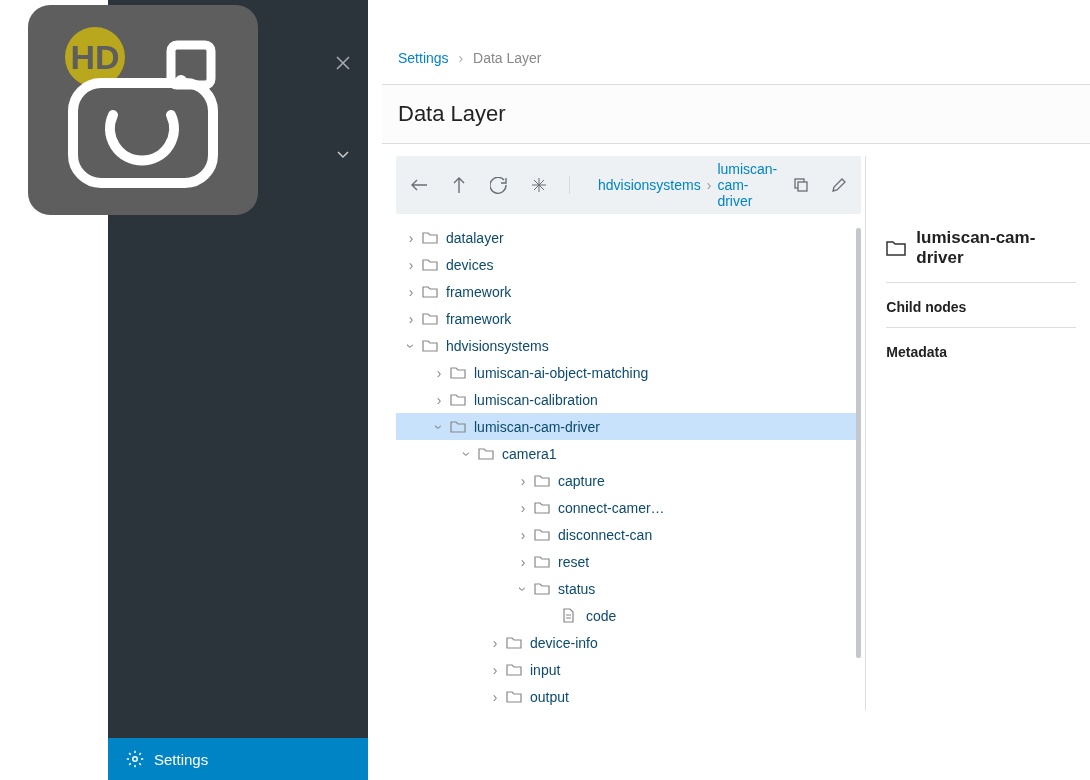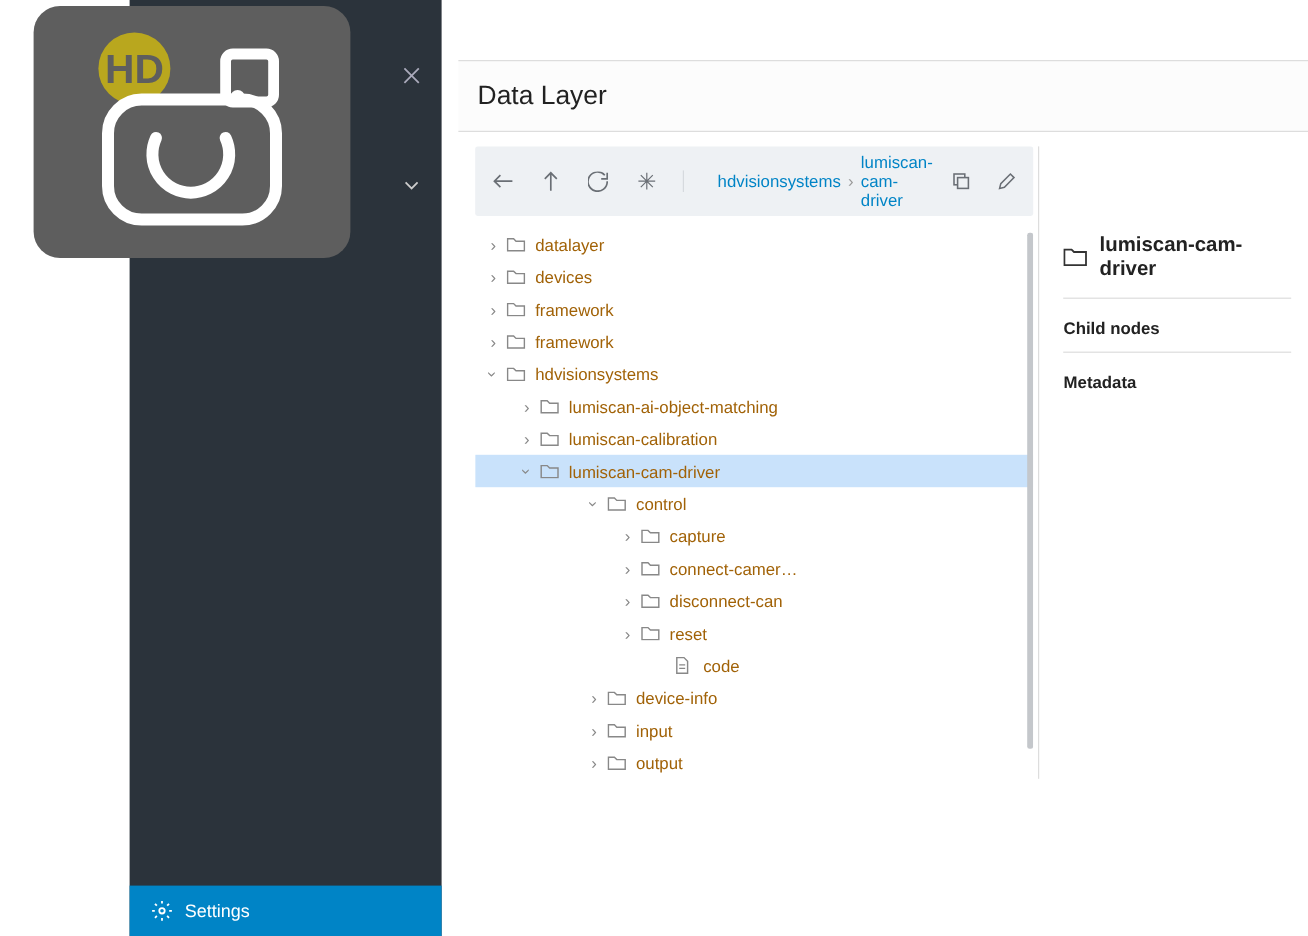--- a/index.html
+++ b/index.html
@@ -1,19 +1,19 @@
 <!DOCTYPE html>
 <html><head>
 <meta charset="utf-8">
 <style>
 * { box-sizing: border-box; margin: 0; padding: 0; }
 body { font-family: -apple-system, BlinkMacSystemFont, "Segoe UI", Arial, sans-serif; font-size: 14px; color: #333; width: 1090px; height: 780px; overflow: hidden; background: #fff; }
 
 
-.logo-overlay { position: absolute; top: 5px; left: 28px; width: 264px; height: 210px; background: #5e5e5e; border-radius: 22px; z-index: 10; display:flex; align-items:center; justify-content:center; }
+.logo-overlay { position: absolute; top: 5px; left: 28px; width: 230px; height: 210px; background: #5e5e5e; border-radius: 22px; z-index: 10; display:flex; align-items:center; justify-content:center; }
 
 
 .sidebar { position: absolute; top: 0; left: 108px; width: 260px; height: 780px; background: #2b333b; display: flex; flex-direction: column; }
 .sidebar-close { position: absolute; top: 56px; right: 18px; color: #ccc; cursor: pointer; }
 .sidebar-collapse { position: absolute; top: 150px; right: 18px; color: #ccc; cursor: pointer; }
 .sidebar-bottom { margin-top: auto; background: #0084c6; color: #fff; padding: 12px 18px; display: flex; align-items: center; gap: 10px; font-size: 15px; cursor: pointer; }
 
 
 .main { position: absolute; left: 382px; top: 0; right: 0; height: 780px; padding-top: 50px; }
 .breadcrumb-top { padding: 0 0 18px 16px; font-size: 14px; color: #888; }
@@ -32,21 +32,21 @@
 .tb-breadcrumb { flex: 1; padding-left: 22px; color: #0084c6; font-size: 14px; display:flex; align-items:center; gap:6px; }
 .tb-breadcrumb .sep2 { color: #999; }
 .tb-right { display: flex; gap: 22px; padding-left: 10px; }
 
 .tree { margin-top: 10px; max-height: 540px; overflow-y: auto; position: relative; }
 .tree-row { display: flex; align-items: center; height: 27px; font-size: 14px; color: #555; cursor: pointer; padding-right: 8px; white-space: nowrap; overflow: hidden; }
 .tree-row.selected { background: #c9e2fb; }
 .arrow { width: 18px; display: inline-flex; justify-content:center; color: #888; }
 .foldicon { width: 18px; display:inline-flex; color: #888; margin: 0 6px 0 2px; }
 .fileicon { width: 18px; display:inline-flex; color: #888; margin: 0 6px 0 2px; }
-.tree-label { color: #a16207; }
+.tree-label { color: #0c4a6e; }
 
 
 .scroll-hint { position:absolute; right:0; top:4px; width:5px; height:430px; background:#c4c7cb; border-radius:2px; }
 
 
 .detail-panel { width: 300px; padding-left: 20px; padding-top: 72px; border-left: 1px solid #ddd; margin-left: 4px; }
 .detail-title { display:flex; align-items:center; gap:10px; font-size:17px; font-weight:700; color:#222; padding-bottom: 14px; border-bottom:1px solid #ddd; }
 .detail-section { font-size:14px; font-weight:700; color:#222; padding: 16px 0 12px; border-bottom:1px solid #ddd; }
 
 svg { display:block; }
@@ -84,20 +84,25 @@
           <circle cx="12" cy="12" r="3"></circle>
           <path d="M12 1v3M12 20v3M4.2 4.2l2.1 2.1M17.7 17.7l2.1 2.1M1 12h3M20 12h3M4.2 19.8l2.1-2.1M17.7 6.3l2.1-2.1"></path>
         </svg>
     </span>
     <span>Settings</span>
   </div>
 </div>
 
 <div class="main">
 
+  <div class="breadcrumb-top">
+    <span class="link">Settings</span>
+    <span class="sep">›</span>
+    <span>Data Layer</span>
+  </div>
 
   <div class="page-title-bar">
     <div class="page-title">Data Layer</div>
   </div>
 
   <div class="content-wrap">
 
     <div class="tree-panel">
 
       <div class="tree-toolbar">
@@ -214,30 +219,30 @@
         <div class="tree-row selected" style="padding-left:34px">
             <span class="arrow" style="transform:rotate(90deg)">›</span>
             <span class="foldicon">
               <svg width="16" height="13" viewBox="0 0 16 13">
                 <path d="M1 2h5l2 2h7v8H1z" fill="none" stroke="#888" stroke-width="1.2"></path>
               </svg>
             </span>
             <span class="tree-label">lumiscan-cam-driver</span>
           </div>
 
-
-        <div class="tree-row" style="padding-left:90px">
+        <div class="tree-row" style="padding-left:62px">
             <span class="arrow" style="transform:rotate(90deg)">›</span>
             <span class="foldicon">
               <svg width="16" height="13" viewBox="0 0 16 13">
                 <path d="M1 2h5l2 2h7v8H1z" fill="none" stroke="#888" stroke-width="1.2"></path>
               </svg>
             </span>
-            <span class="tree-label">control</span>
-          </div>
+            <span class="tree-label">camera1</span>
+          </div>
+
 
         <div class="tree-row" style="padding-left:118px">
             <span class="arrow">›</span>
             <span class="foldicon">
               <svg width="16" height="13" viewBox="0 0 16 13">
                 <path d="M1 2h5l2 2h7v8H1z" fill="none" stroke="#888" stroke-width="1.2"></path>
               </svg>
             </span>
             <span class="tree-label">capture</span>
           </div>
@@ -260,20 +265,29 @@
             <span class="tree-label">disconnect-can</span>
           </div>
         <div class="tree-row" style="padding-left:118px">
             <span class="arrow">›</span>
             <span class="foldicon">
               <svg width="16" height="13" viewBox="0 0 16 13">
                 <path d="M1 2h5l2 2h7v8H1z" fill="none" stroke="#888" stroke-width="1.2"></path>
               </svg>
             </span>
             <span class="tree-label">reset</span>
+          </div>
+        <div class="tree-row" style="padding-left:118px">
+            <span class="arrow" style="transform:rotate(90deg)">›</span>
+            <span class="foldicon">
+              <svg width="16" height="13" viewBox="0 0 16 13">
+                <path d="M1 2h5l2 2h7v8H1z" fill="none" stroke="#888" stroke-width="1.2"></path>
+              </svg>
+            </span>
+            <span class="tree-label">status</span>
           </div>
 
         <div class="tree-row" style="padding-left:164px">
             <span class="fileicon">
               <svg width="13" height="15" viewBox="0 0 13 15">
                 <path d="M2 1h6l3 3v10H2z" fill="none" stroke="#888" stroke-width="1.2"></path>
                 <path d="M4 7h5M4 10h5" stroke="#888" stroke-width="1"></path>
               </svg>
             </span>
             <span class="tree-label">code</span>

